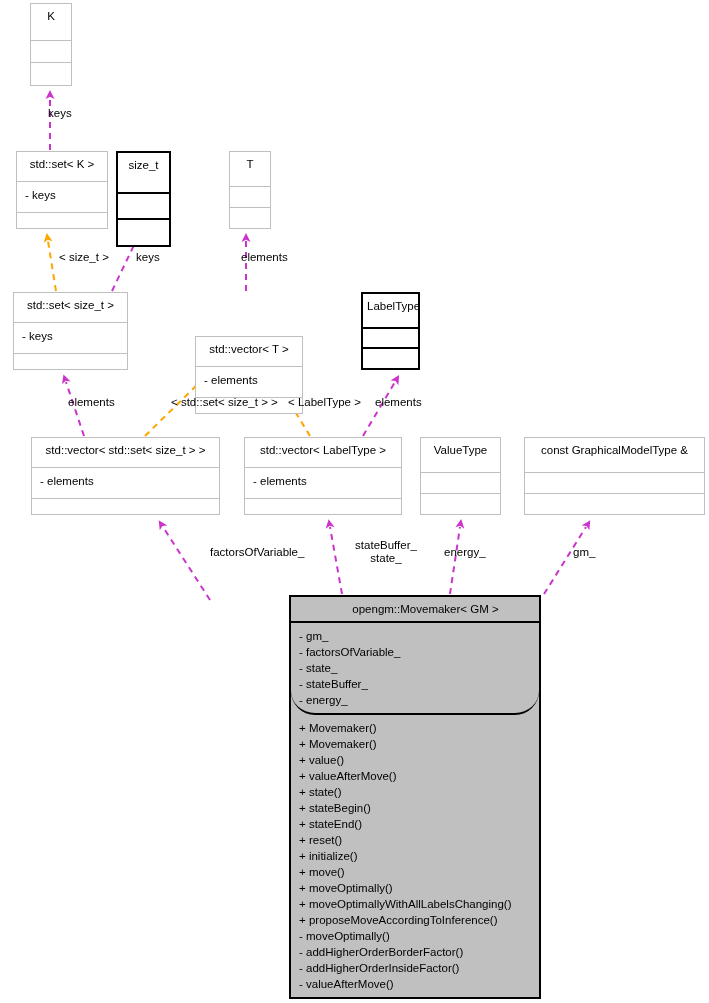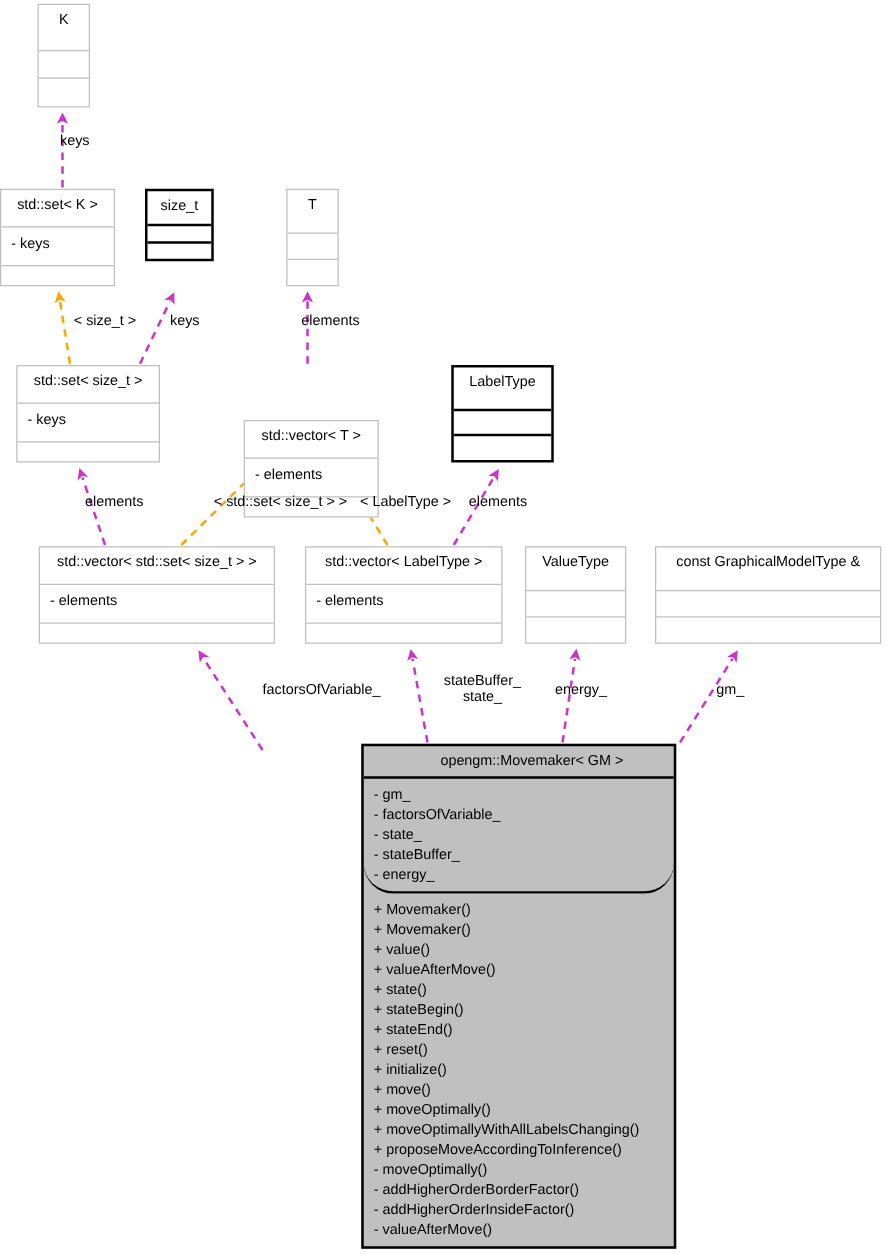--- a/index.html
+++ b/index.html
@@ -158,29 +158,29 @@
       <line x1="544" y1="594" x2="586" y2="527" stroke="#cc33cc" stroke-width="2" stroke-dasharray="6,5" marker-end="url(#arrow-purple)"></line>
     </g>
   </svg>
 
   <div class="node" style="left:30px; top:3px; width:42px; height:83px;">
     <div class="cell title">K</div>
     <div class="cell attrs"></div>
     <div class="cell ops"></div>
   </div>
 
-  <div class="node" style="left:0; top:151px; width:92px; height:78px;">
+  <div class="node" style="left:16px; top:151px; width:92px; height:78px;">
     <div class="cell title">std::set&lt; K &gt;</div>
     <div class="cell attrs">
       <div class="row">- keys</div>
     </div>
     <div class="cell ops"></div>
   </div>
 
-  <div class="node solid" style="left:116px; top:151px; width:55px; height:58px;">
+  <div class="node solid" style="left:116px; top:151px; width:55px; height:96px;">
     <div class="cell title">size_t</div>
     <div class="cell attrs"></div>
     <div class="cell ops"></div>
   </div>
 
   <div class="node" style="left:229px; top:151px; width:42px; height:78px;">
     <div class="cell title">T</div>
     <div class="cell attrs"></div>
     <div class="cell ops"></div>
   </div>
@@ -194,21 +194,21 @@
   </div>
 
   <div class="node" style="left:195px; top:292px; width:108px; height:78px;margin-top:44px;">
     <div class="cell title">std::vector&lt; T &gt;</div>
     <div class="cell attrs">
       <div class="row">- elements</div>
     </div>
     <div class="cell ops"></div>
   </div>
 
-  <div class="node solid" style="left:361px; top:292px; width:82px; height:78px;">
+  <div class="node solid" style="left:361px; top:292px; width:59px; height:78px;">
     <div class="cell title">LabelType</div>
     <div class="cell attrs"></div>
     <div class="cell ops"></div>
   </div>
 
   <div class="node" style="left:31px; top:437px; width:189px; height:78px;">
     <div class="cell title">std::vector&lt; std::set&lt; size_t &gt; &gt;</div>
     <div class="cell attrs">
       <div class="row">- elements</div>
     </div>

